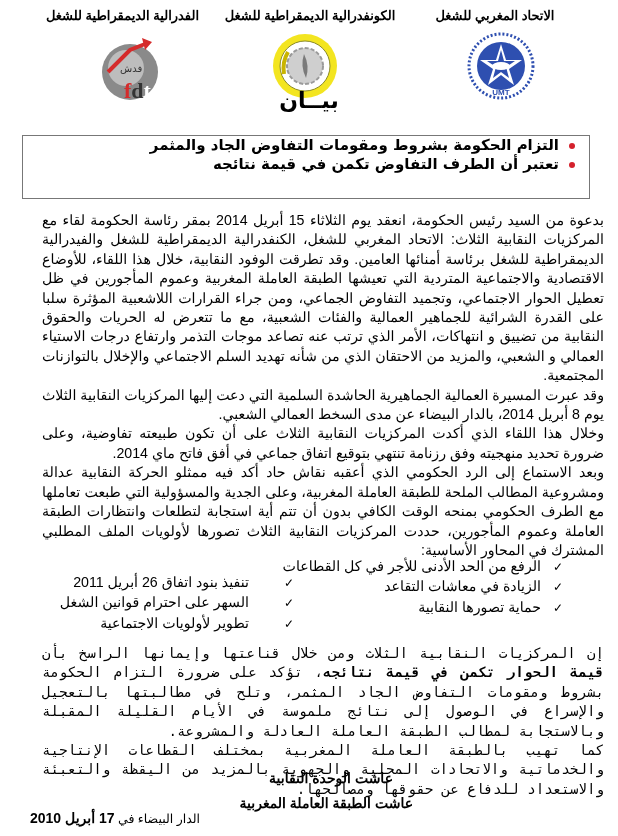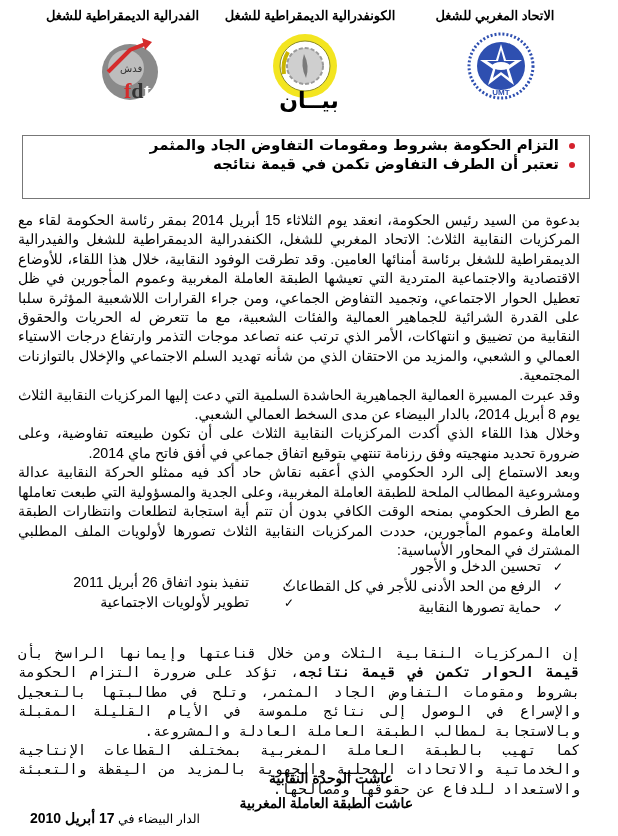--- a/index.html
+++ b/index.html
@@ -5,21 +5,21 @@
   html, body { margin:0; padding:0; background:#ffffff; }
   body { width:618px; height:836px; position:relative; overflow:hidden; color:#000;
          font-family:"Liberation Sans", sans-serif; }
   .hdr { position:absolute; top:8px; font-weight:bold; font-size:13px; direction:rtl; text-align:center; white-space:nowrap; }
   .logo { position:absolute; top:32px; }
   .bayan { position:absolute; top:88px; left:0; width:618px; text-align:center; font-size:22px; font-weight:bold; direction:rtl; letter-spacing:2px; font-family:"DejaVu Sans", sans-serif; }
   .box { position:absolute; left:22px; top:135px; width:566px; height:62px; border:1px solid #777; direction:rtl; font-family:"DejaVu Sans", sans-serif; font-weight:bold; }
   .box .ttl { text-align:center; font-size:15px; line-height:20px; margin-top:1px; padding-left:30px; }
   .box .bl { font-size:15px; line-height:19px; padding-right:14px; white-space:nowrap; }
   .box .dot { display:inline-block; width:6px; height:6px; border-radius:50%; background:#d4212c; margin-left:10px; vertical-align:middle; }
-  .body { position:absolute; left:18px; width:562px; direction:rtl; text-align:justify; font-size:14.2px; line-height:19.4px; }
+  .body { position:absolute; left:42px; width:562px; direction:rtl; text-align:justify; font-size:14.2px; line-height:19.4px; }
   .p { margin:0; }
   .checks { position:absolute; top:557px; left:0; width:618px; direction:rtl; font-size:14.2px; line-height:19.4px; }
   .col { position:absolute; top:0; width:270px; }
   .col .it { white-space:nowrap; }
   .ck { display:inline-block; width:22px; font-size:12px; }
   .closing { position:absolute; direction:rtl; font-weight:bold; font-size:14px; white-space:nowrap; }
   .date { position:absolute; left:30px; top:810px; direction:rtl; font-size:12.5px; white-space:nowrap; }
   .date b { font-size:14px; }
 </style>
 </head>
@@ -64,26 +64,27 @@
 
 <div class="body" style="top:211px;">
   <p class="p">بدعوة من السيد رئيس الحكومة، انعقد يوم الثلاثاء 15 أبريل 2014 بمقر رئاسة الحكومة لقاء مع المركزيات النقابية الثلاث: الاتحاد المغربي للشغل، الكنفدرالية الديمقراطية للشغل والفيدرالية الديمقراطية للشغل برئاسة أمنائها العامين. وقد تطرقت الوفود النقابية، خلال هذا اللقاء، للأوضاع الاقتصادية والاجتماعية المتردية التي تعيشها الطبقة العاملة المغربية وعموم المأجورين في ظل تعطيل الحوار الاجتماعي، وتجميد التفاوض الجماعي، ومن جراء القرارات اللاشعبية المؤثرة سلبا على القدرة الشرائية للجماهير العمالية والفئات الشعبية، مع ما تتعرض له الحريات والحقوق النقابية من تضييق و انتهاكات، الأمر الذي ترتب عنه تصاعد موجات التذمر وارتفاع درجات الاستياء العمالي و الشعبي، والمزيد من الاحتقان الذي من شأنه تهديد السلم الاجتماعي والإخلال بالتوازنات المجتمعية.</p>
   <p class="p">وقد عبرت المسيرة العمالية الجماهيرية الحاشدة السلمية التي دعت إليها المركزيات النقابية الثلاث يوم 8 أبريل 2014، بالدار البيضاء عن مدى السخط العمالي الشعبي.</p>
   <p class="p">وخلال هذا اللقاء الذي أكدت المركزيات النقابية الثلاث على أن تكون طبيعته تفاوضية، وعلى ضرورة تحديد منهجيته وفق رزنامة تنتهي بتوقيع اتفاق جماعي في أفق فاتح ماي 2014.</p>
   <p class="p">وبعد الاستماع إلى الرد الحكومي الذي أعقبه نقاش حاد أكد فيه ممثلو الحركة النقابية عدالة ومشروعية المطالب الملحة للطبقة العاملة المغربية، وعلى الجدية والمسؤولية التي طبعت تعاملها مع الطرف الحكومي بمنحه الوقت الكافي بدون أن تتم أية استجابة لتطلعات وانتظارات الطبقة العاملة وعموم المأجورين، حددت المركزيات النقابية الثلاث تصورها لأولويات الملف المطلبي المشترك في المحاور الأساسية:</p>
 </div>
 
 <div class="checks">
   <div class="col" style="right:55px;">
-    <div class="it"><span class="ck">✓</span><span>تحسين الدخل و الأجور</span></div>
     <div class="it"><span class="ck">✓</span><span>الرفع من الحد الأدنى للأجر في كل القطاعات</span></div>
+    <div class="it"><span class="ck">✓</span><span>الزيادة في معاشات التقاعد</span></div>
     <div class="it"><span class="ck">✓</span><span>حماية تصورها النقابية</span></div>
   </div>
   <div class="col" style="right:324px;margin-top:16px;">
     <div class="it"><span class="ck" style="width:45px;">✓</span><span>تنفيذ بنود اتفاق 26 أبريل 2011</span></div>
+    <div class="it"><span class="ck" style="width:45px;">✓</span><span>السهر على احترام قوانين الشغل</span></div>
     <div class="it"><span class="ck" style="width:45px;">✓</span><span>تطوير لأولويات الاجتماعية</span></div>
   </div>
 </div>
 
 <div class="body" style="top:645px;font-family:Liberation Mono, monospace;">
   <p class="p"><span>إن المركزيات النقابية الثلاث ومن خلال قناعتها وإيمانها الراسخ بأن </span><b>قيمة الحوار تكمن في قيمة نتائجه</b><span>، تؤكد على ضرورة التزام الحكومة بشروط ومقومات التفاوض الجاد المثمر، وتلح في مطالبتها بالتعجيل والإسراع في الوصول إلى نتائج ملموسة في الأيام القليلة المقبلة وبالاستجابة لمطالب الطبقة العاملة العادلة والمشروعة.</span></p>
   <p class="p">كما تهيب بالطبقة العاملة المغربية بمختلف القطاعات الإنتاجية والخدماتية والاتحادات المحلية والجهوية بالمزيد من اليقظة والتعبئة والاستعداد للدفاع عن حقوقها ومصالحها.</p>
 </div>
 
 <div class="closing" style="right:225px;top:770px;">عاشت الوحدة النقابية</div>

